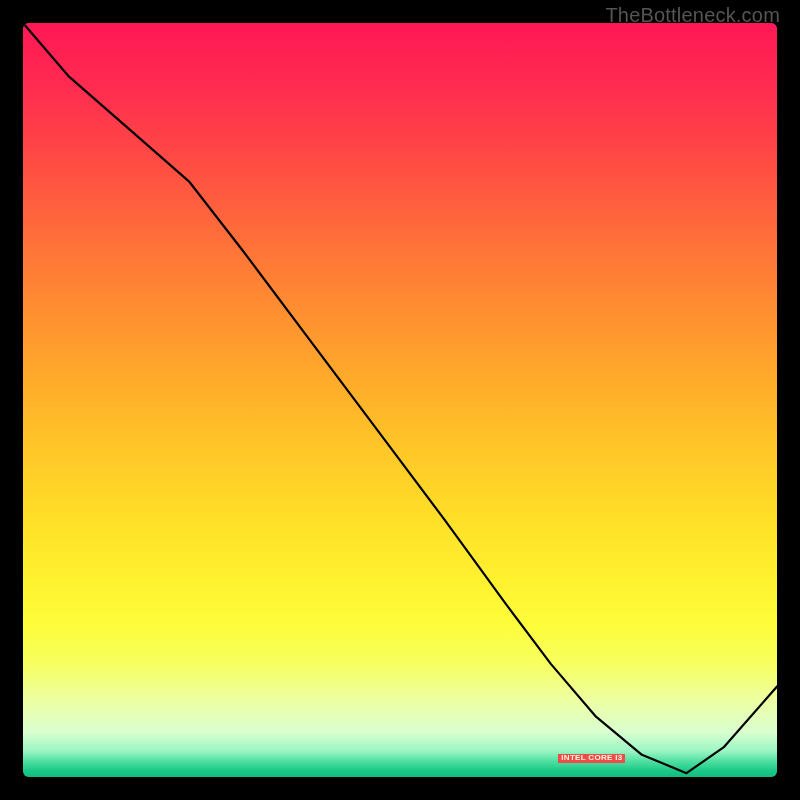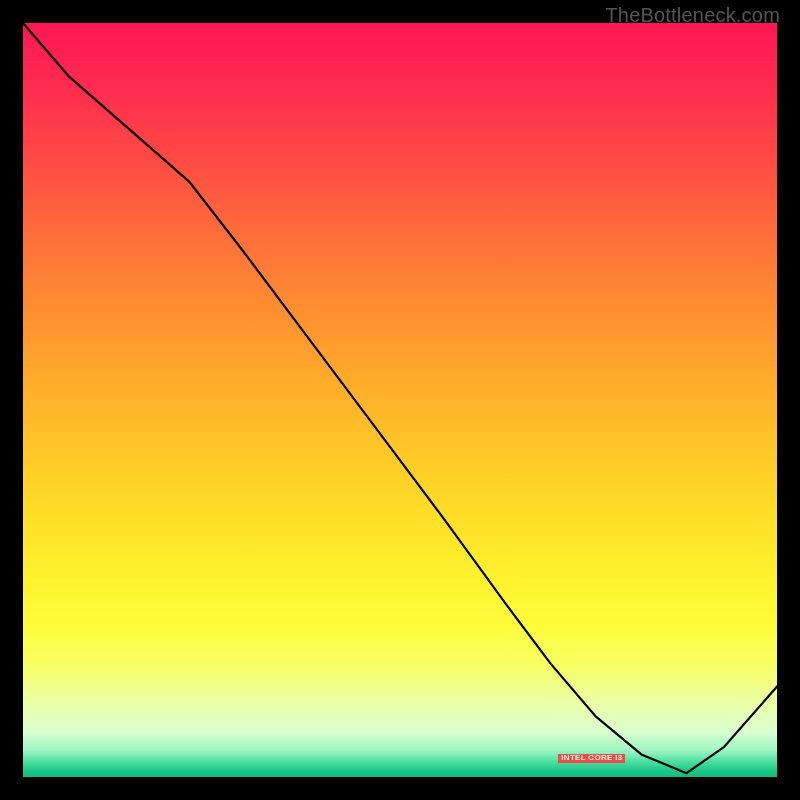--- a/index.html
+++ b/index.html
@@ -29,20 +29,21 @@
     margin-left: 36px;
   }
   .plot-frame {
     position: absolute;
     left: 23px;
     top: 23px;
     width: 754px;
     height: 754px;
     background: #1d4ed8;
     overflow: hidden;
+    border-radius: 6px;
   }
   .gradient {
     position: absolute;
     inset: 0;
     background: linear-gradient(
       to bottom,
       #ff1755 0%,
       #ff2d4f 9%,
       #ff4a44 18%,
       #ff6d3a 28%,

